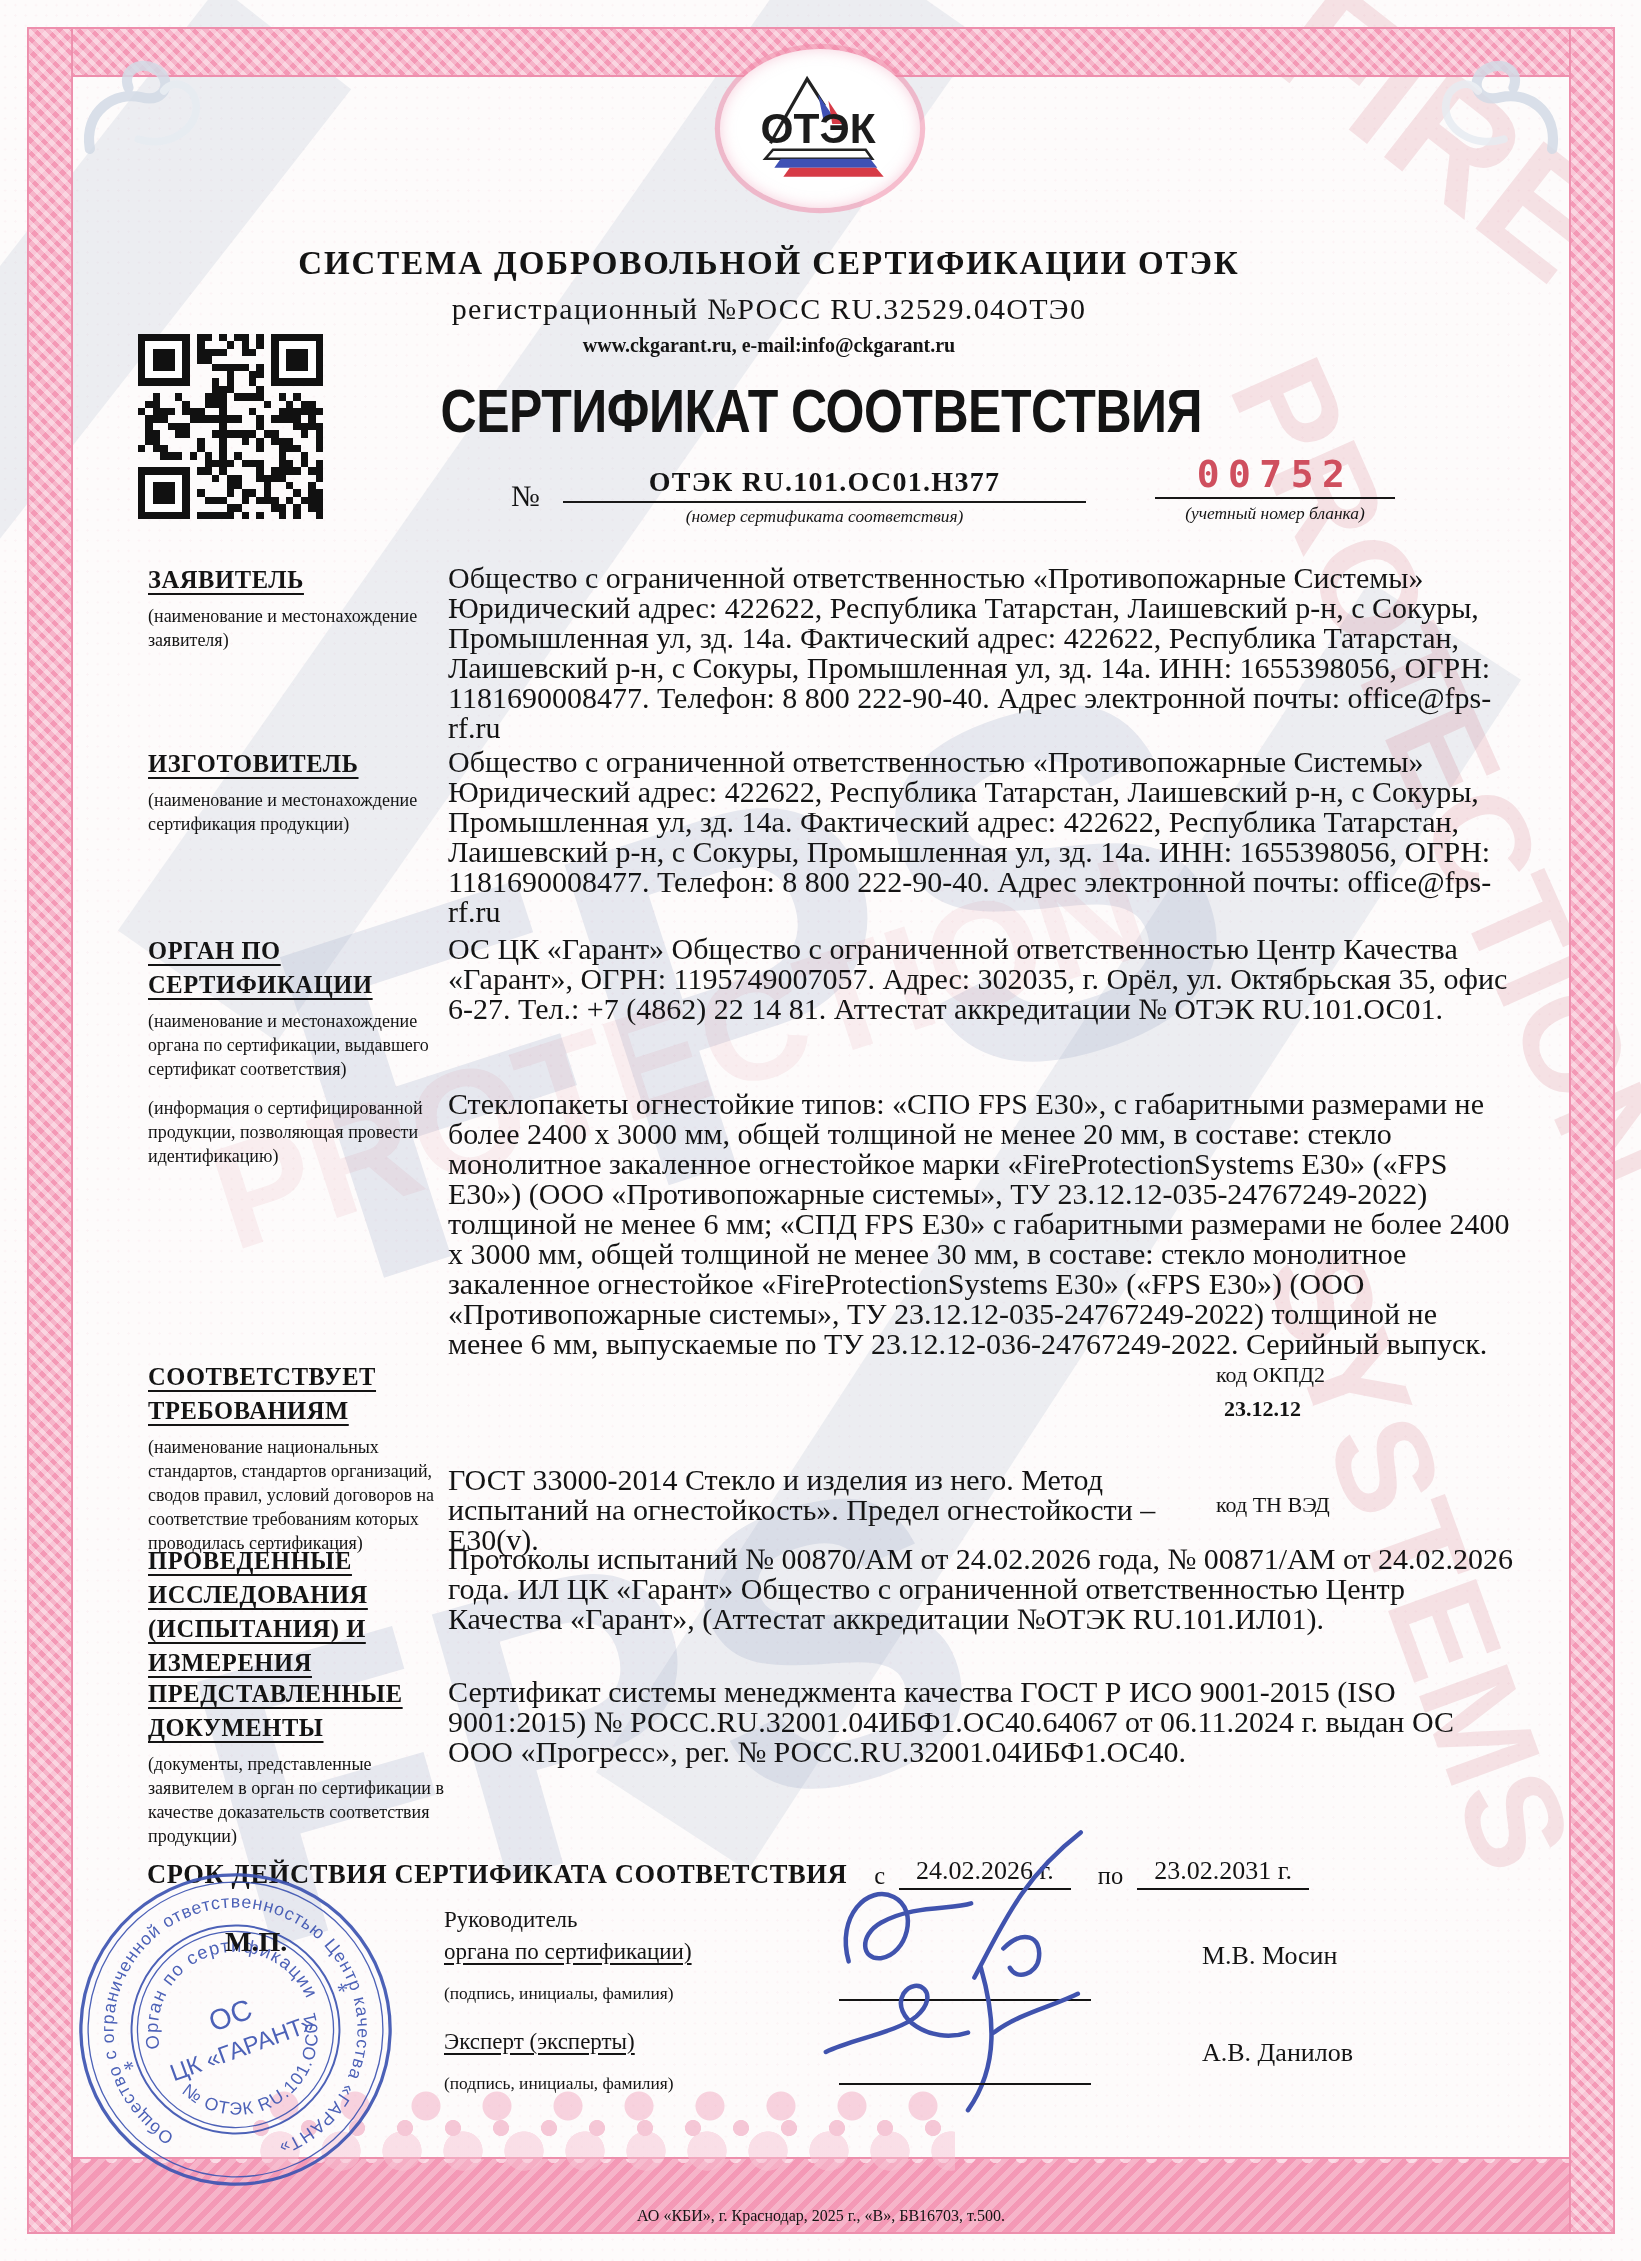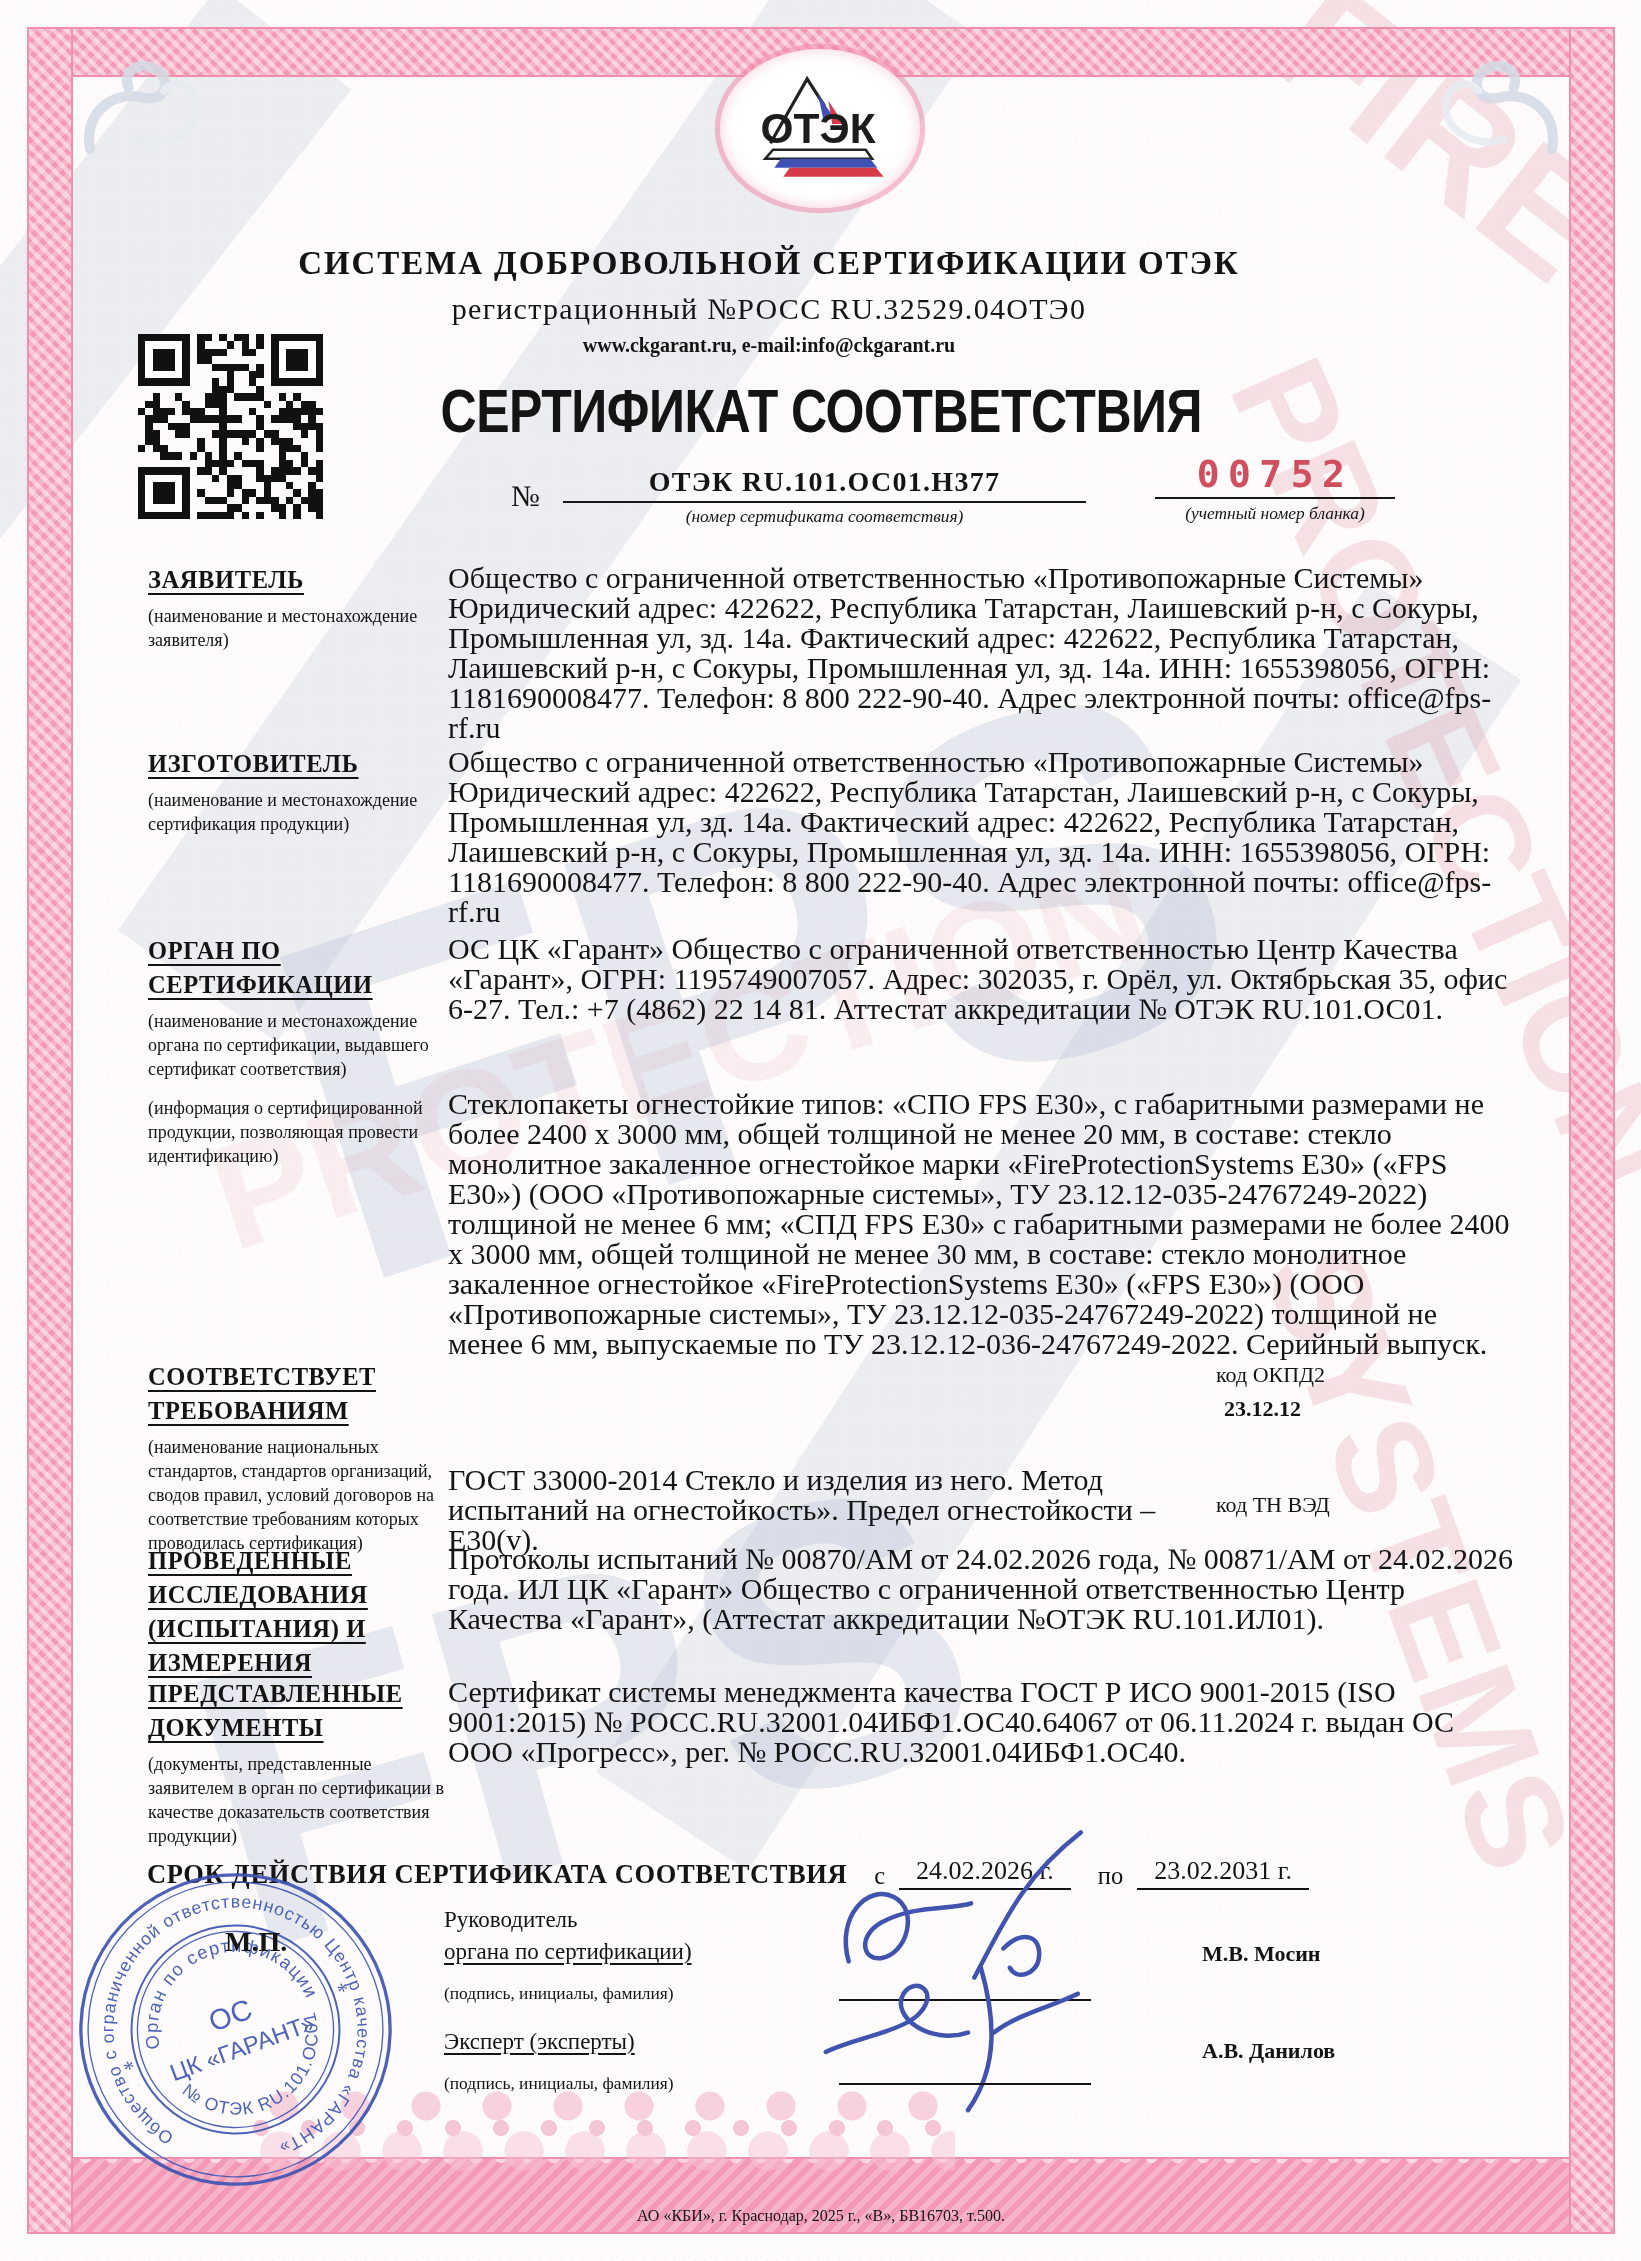--- a/index.html
+++ b/index.html
@@ -84,21 +84,21 @@
   .stamp{position:absolute;left:71px;top:1865px;width:329px;height:329px;opacity:.92;}
   .mp{position:absolute;left:225px;top:1926px;font-size:28px;font-weight:700;z-index:4;}
   .rolegrp{position:absolute;left:444px;font-size:23px;line-height:32px;}
   .rg1{top:1904px;}
   .rolegrp .ul{text-decoration:underline;text-decoration-thickness:1.9px;text-underline-offset:3.9px;}
   .rolegrp .cap{font-size:17.4px;margin-top:9px;}
   .rg2{top:2026px;}
   .sigline{position:absolute;width:252px;border-bottom:2.6px solid #141414;}
   .sl1{left:839px;top:1999px;}
   .sl2{left:839px;top:2083px;}
-  .signame{position:absolute;font-size:22px;font-weight:700;}
+  .signame{position:absolute;font-size:26px;font-weight:400;}
   .sn1{left:1202px;top:1941px;}
   .sn2{left:1202px;top:2038px;}
   .sigsvg{position:absolute;pointer-events:none;}
   .sg1{left:810px;top:1826px;}
   .sg2{left:800px;top:1955px;}
   .footer{position:absolute;left:0;top:2207px;width:1642px;text-align:center;font-size:16px;}
 </style>
 </head>
 <body>
 

